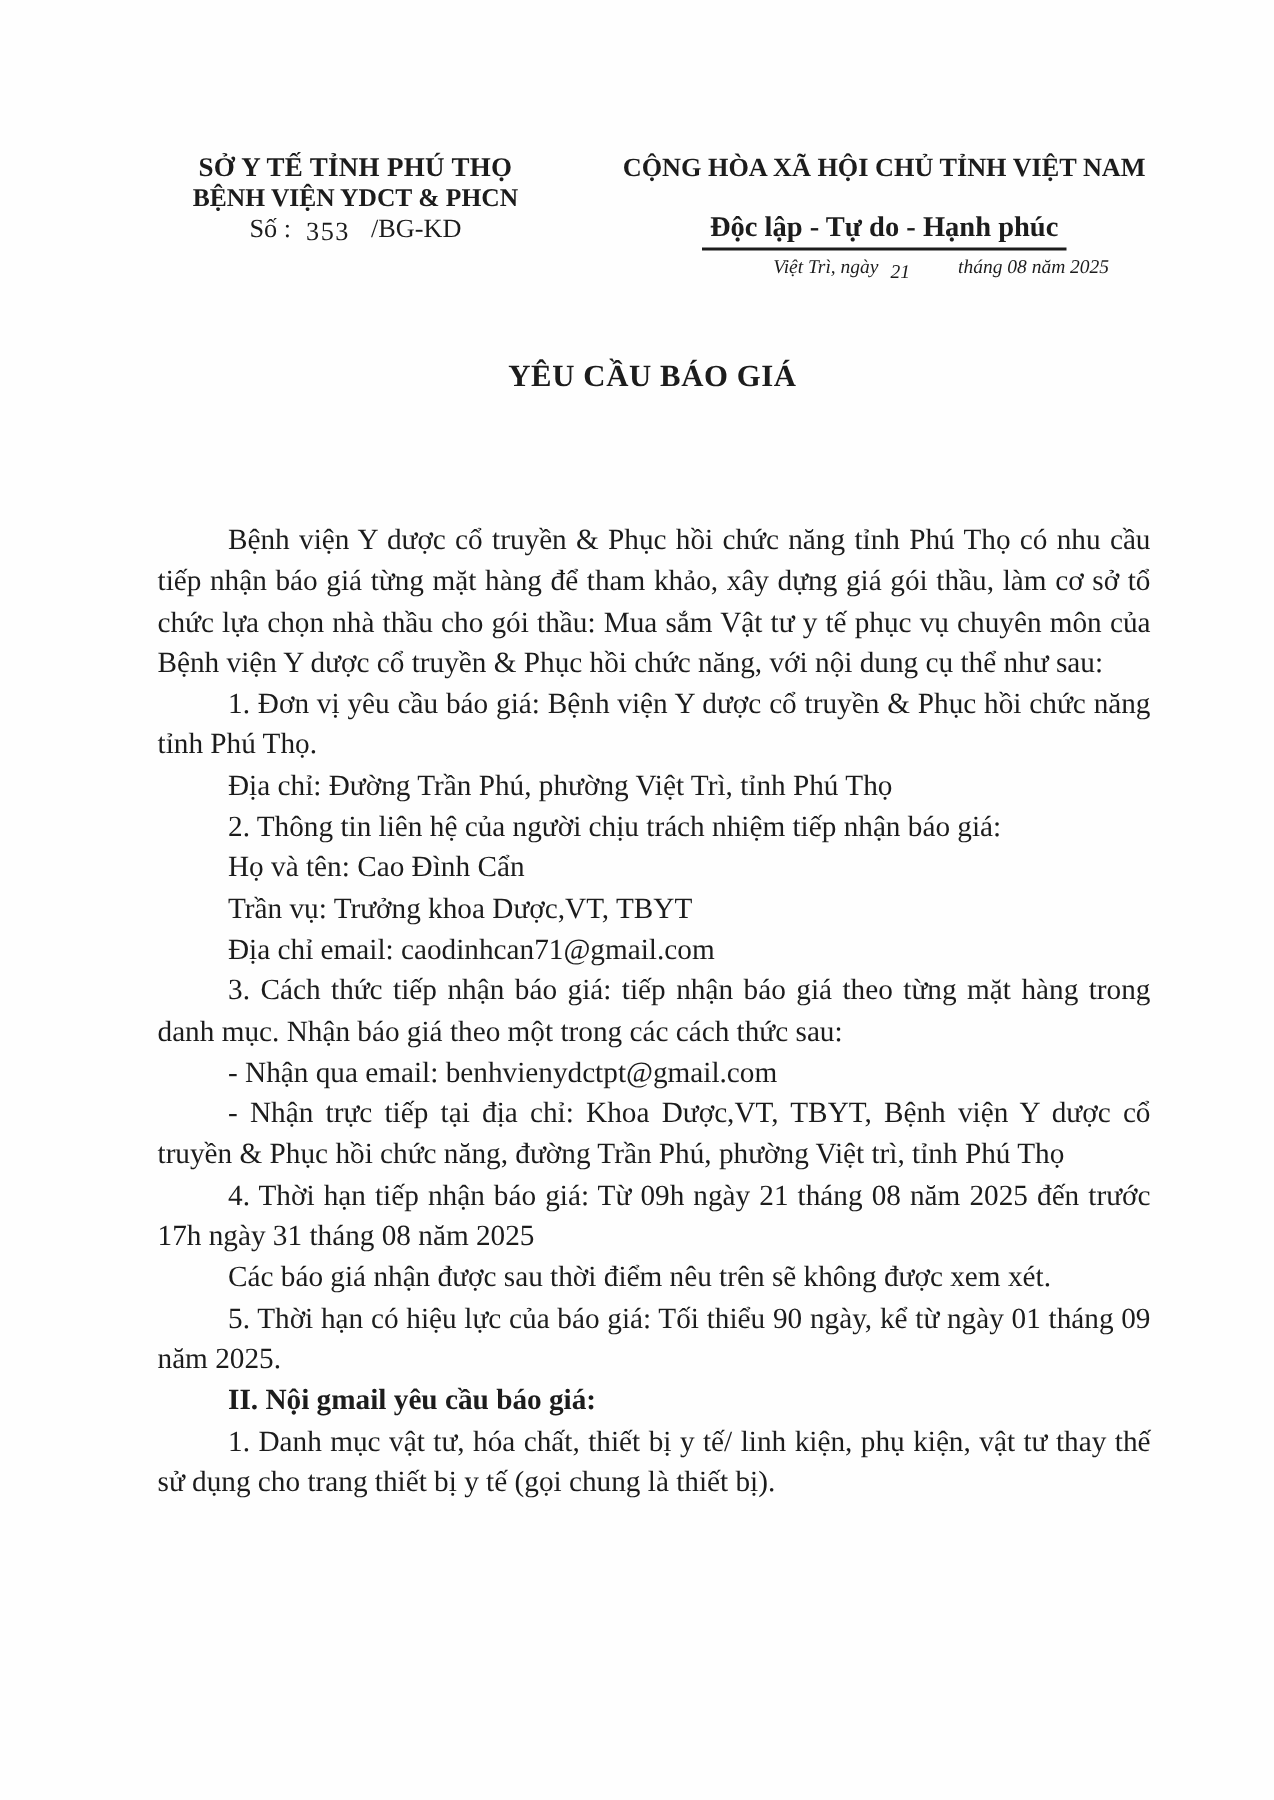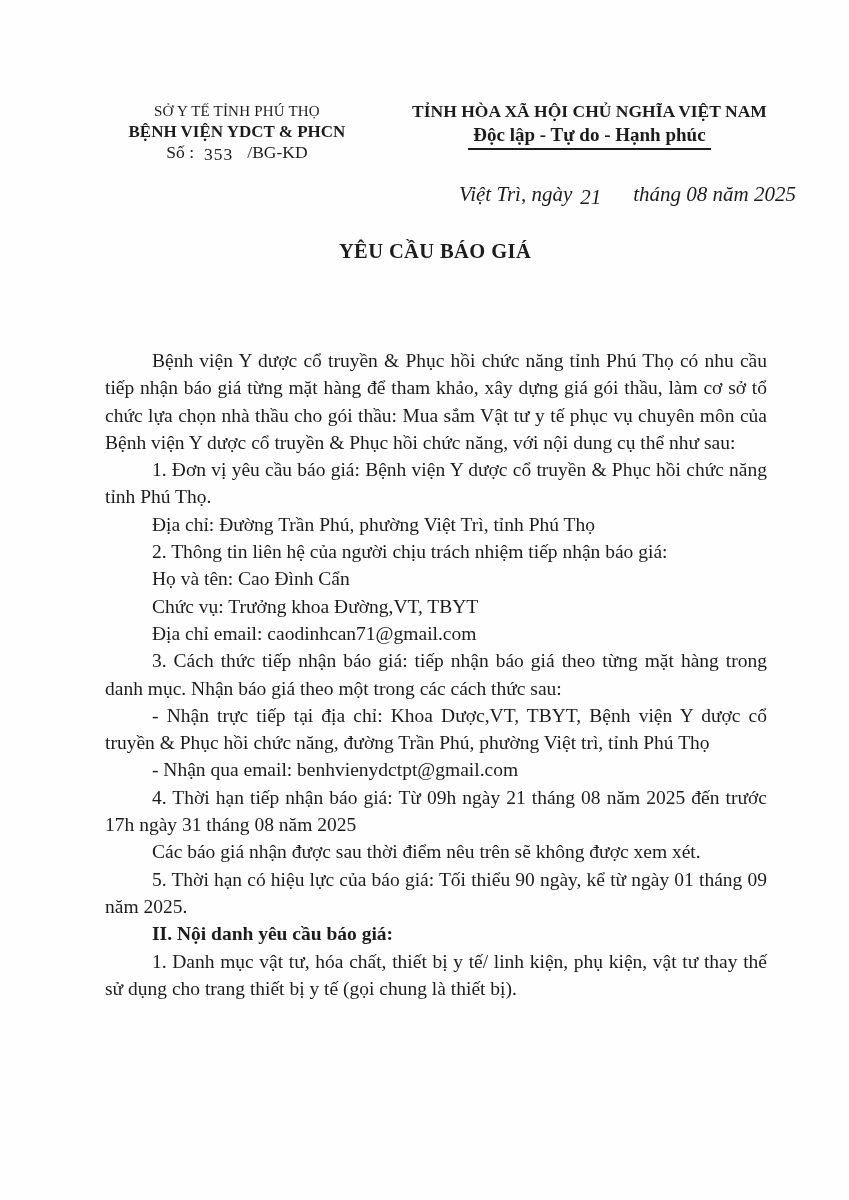--- a/index.html
+++ b/index.html
@@ -25,23 +25,24 @@
     display: flex;
     justify-content: space-between;
   }
   .header-left {
     width: 300px;
     margin-left: 88px;
     text-align: center;
     line-height: 20.5px;
   }
   .org-dept {
-    font-size: 15px;
+    font-size: 18px;
     letter-spacing: 0.2px;
     white-space: nowrap;
+    font-weight: bold;
   }
   .org-name {
     font-size: 17px;
     font-weight: bold;
     white-space: nowrap;
   }
   .doc-number {
     font-size: 17.5px;
     white-space: nowrap;
   }
@@ -56,35 +57,35 @@
     width: 410px;
     margin-right: 56px;
     text-align: center;
   }
   .nat-title {
     font-size: 17.5px;
     font-weight: bold;
     line-height: 20px;
     white-space: nowrap;
   }
-  .motto { margin-top: 3px; }
+  .motto { margin-top: 20px; }
   .motto-text {
     display: inline-block;
     font-size: 19px;
     font-weight: bold;
     padding: 0 5px 2px 5px;
     border-bottom: 2px solid #1c1c1c;
     white-space: nowrap;
   }
   .place-date {
     position: relative;
     left: 38px;
-    margin-top: 32px;
+    margin-top: 3px;
     font-style: italic;
-    font-size: 21px;
+    font-size: 13px;
     white-space: nowrap;
   }
   .place-date .day {
     display: inline-block;
     position: relative;
     top: 3px;
     margin: 0 32px 0 8px;
   }
 
   
@@ -131,44 +132,44 @@
   <div class="header">
     <div class="header-left">
       <div class="org-dept">SỞ Y TẾ TỈNH PHÚ THỌ</div>
       <div class="org-name">BỆNH VIỆN YDCT &amp; PHCN</div>
       <div class="doc-number">
         <span>Số :</span><span class="num">353</span><span>/BG-KD</span>
       </div>
     </div>
 
     <div class="header-right">
-      <div class="nat-title">TỈNH HÒA XÃ HỘI CHỦ NGHĨA VIỆT NAM</div>
+      <div class="nat-title">CỘNG HÒA XÃ HỘI CHỦ TỈNH VIỆT NAM</div>
       <div class="motto">
         <span class="motto-text">Độc lập - Tự do - Hạnh phúc</span>
       </div>
       <div class="place-date">
         <span>Việt Trì, ngày</span><span class="day">21</span><span>tháng 08 năm 2025</span>
       </div>
     </div>
   </div>
 
   <div class="doc-title">YÊU CẦU BÁO GIÁ</div>
 
 
   <div class="doc-body">
     <p class="para">Bệnh viện Y dược cổ truyền &amp; Phục hồi chức năng tỉnh Phú Thọ có nhu cầu tiếp nhận báo giá từng mặt hàng để tham khảo, xây dựng giá gói thầu, làm cơ sở tổ chức lựa chọn nhà thầu cho gói thầu: Mua sắm Vật tư y tế phục vụ chuyên môn của Bệnh viện Y dược cổ truyền &amp; Phục hồi chức năng, với nội dung cụ thể như sau:</p>
     <p class="para">1. Đơn vị yêu cầu báo giá: Bệnh viện Y dược cổ truyền &amp; Phục hồi chức năng tỉnh Phú Thọ.</p>
     <p class="para">Địa chỉ: Đường Trần Phú, phường Việt Trì, tỉnh Phú Thọ</p>
     <p class="para">2. Thông tin liên hệ của người chịu trách nhiệm tiếp nhận báo giá:</p>
     <p class="para">Họ và tên: Cao Đình Cẩn</p>
-    <p class="para">Chức vụ: Trưởng khoa Đường,VT, TBYT</p>
+    <p class="para">Trần vụ: Trưởng khoa Dược,VT, TBYT</p>
     <p class="para">Địa chỉ email: caodinhcan71@gmail.com</p>
     <p class="para">3. Cách thức tiếp nhận báo giá: tiếp nhận báo giá theo từng mặt hàng trong danh mục. Nhận báo giá theo một trong các cách thức sau:</p>
+    <p class="para">- Nhận qua email: benhvienydctpt@gmail.com</p>
     <p class="para">- Nhận trực tiếp tại địa chỉ: Khoa Dược,VT, TBYT, Bệnh viện Y dược cổ truyền &amp; Phục hồi chức năng, đường Trần Phú, phường Việt trì, tỉnh Phú Thọ</p>
-    <p class="para">- Nhận qua email: benhvienydctpt@gmail.com</p>
     <p class="para">4. Thời hạn tiếp nhận báo giá: Từ 09h ngày 21 tháng 08 năm 2025 đến trước 17h ngày 31 tháng 08 năm 2025</p>
     <p class="para">Các báo giá nhận được sau thời điểm nêu trên sẽ không được xem xét.</p>
     <p class="para">5. Thời hạn có hiệu lực của báo giá: Tối thiểu 90 ngày, kể từ ngày 01 tháng 09 năm 2025.</p>
-    <p class="para bold">II. Nội danh yêu cầu báo giá:</p>
+    <p class="para bold">II. Nội gmail yêu cầu báo giá:</p>
     <p class="para">1. Danh mục vật tư, hóa chất, thiết bị y tế/ linh kiện, phụ kiện, vật tư thay thế sử dụng cho trang thiết bị y tế (gọi chung là thiết bị).</p>
   </div>
 
 </div>
 
 </body></html>

